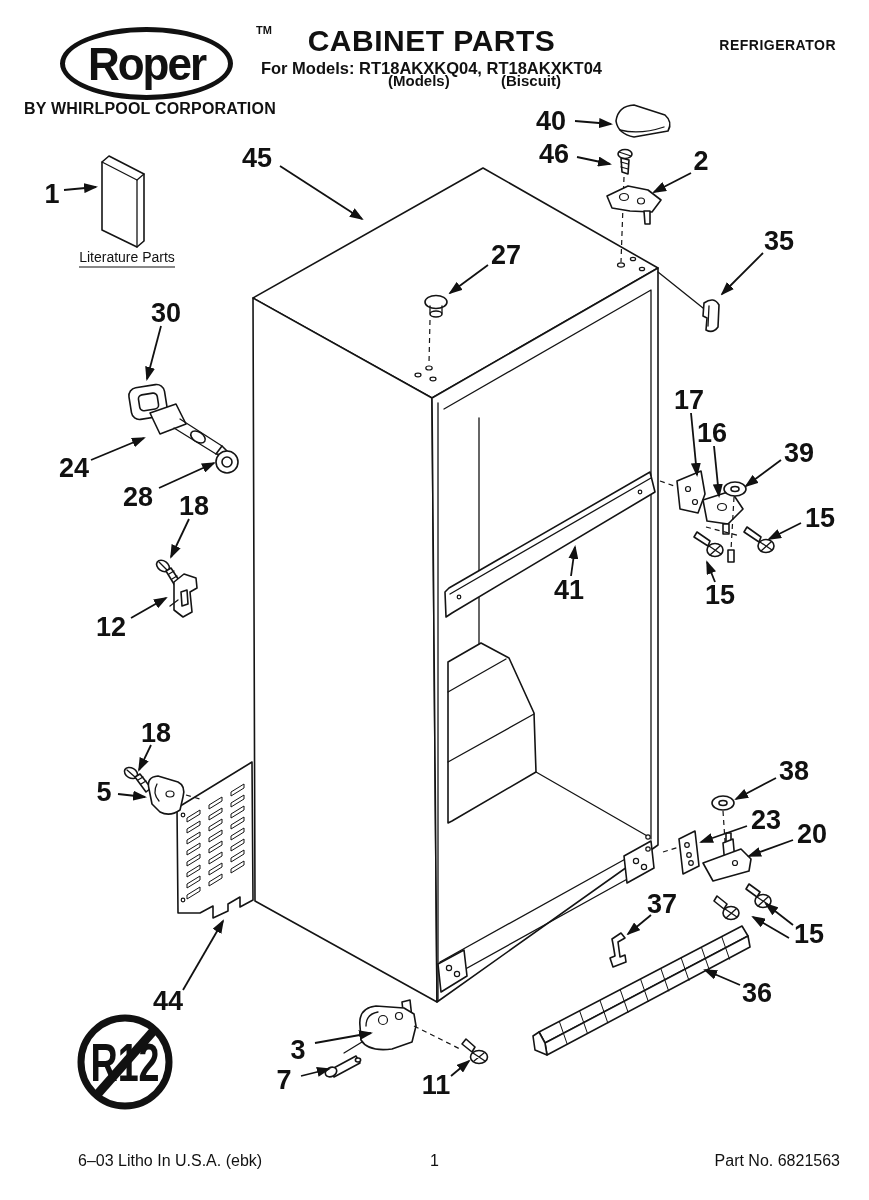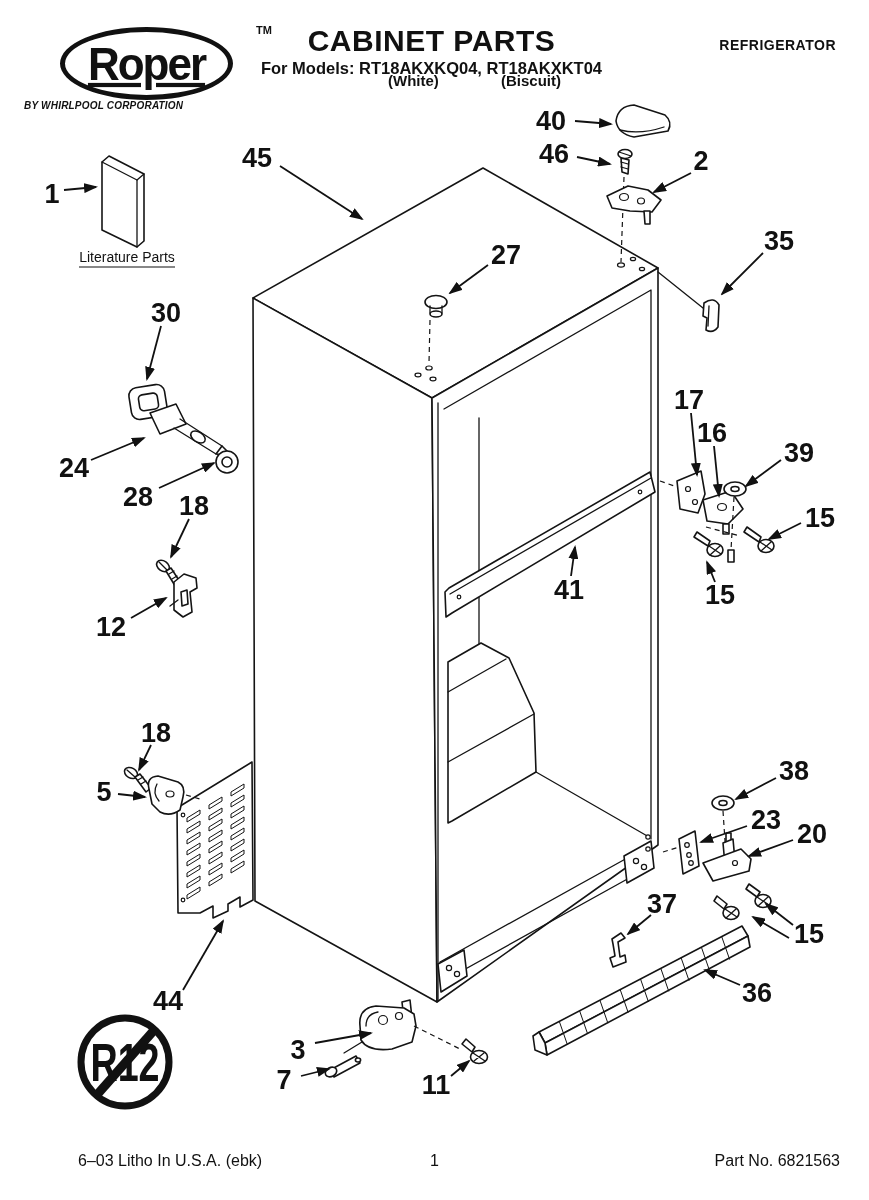--- a/index.html
+++ b/index.html
@@ -1,24 +1,24 @@
 <!DOCTYPE html>
 <html><head>
 <meta charset="utf-8">
 <style>
   html,body{margin:0;padding:0;background:#888;}
   .page{position:relative;width:869px;height:1200px;background:#fff;overflow:hidden;
         font-family:"Liberation Sans",sans-serif;color:#111;margin:0 auto;}
   
   .hdr{position:absolute;top:0;left:0;width:100%;height:130px;}
   .logo-oval{position:absolute;left:60px;top:27px;width:163px;height:63px;
-             border:5px solid #111;border-radius:50%;display:flex;align-items:center;justify-content:center;text-decoration:underline;}
+             border:5px solid #111;border-radius:50%;display:flex;align-items:center;justify-content:center;}
   .logo-text{font-size:44px;font-weight:bold;letter-spacing:-2px;transform:scaleY(1.05);}
   .tm{position:absolute;left:236px;top:24px;font-size:11px;font-weight:bold;margin-left:20px;}
-  .tagline{position:absolute;left:24px;top:100px;width:215px;font-size:10px;font-weight:bold;letter-spacing:.2px;white-space:nowrap;font-style:italic;}
+  .tagline{position:absolute;left:24px;top:100px;width:215px;font-size:16px;font-weight:bold;letter-spacing:.2px;white-space:nowrap;}
   .title-block{position:absolute;left:0;top:24px;width:869px;text-align:center;}
   .main-title{margin:0 0 0 -6px;font-size:30px;font-weight:bold;letter-spacing:.5px;}
   .models{margin-top:1px;margin-left:-6px;font-size:16.5px;font-weight:bold;}
   .color-l{position:absolute;left:388px;top:72px;font-size:15px;font-weight:bold;}
   .color-r{position:absolute;left:501px;top:72px;font-size:15px;font-weight:bold;}
   .doc-type{position:absolute;right:33px;top:37px;font-size:14px;font-weight:bold;letter-spacing:.5px;}
   
   .ftr{position:absolute;left:0;top:1152px;width:100%;font-size:16px;}
   .ftr-left{position:absolute;left:30px;margin-left:48px;}
   .ftr-center{position:absolute;left:0;width:100%;text-align:center;}
@@ -368,21 +368,21 @@
   <div class="hdr">
     <div class="logo-oval">
       <span class="logo-text">Roper</span>
     </div>
     <span class="tm">TM</span>
     <div class="tagline">BY WHIRLPOOL CORPORATION</div>
     <div class="title-block">
       <h1 class="main-title">CABINET PARTS</h1>
       <div class="models">For Models: RT18AKXKQ04, RT18AKXKT04</div>
     </div>
-    <span class="color-l">(White)</span>
+    <span class="color-l">(Models)</span>
     <span class="color-r">(Biscuit)</span>
     <div class="doc-type">REFRIGERATOR</div>
   </div>
 
   <div class="ftr">
     <span class="ftr-left">6–03 Litho In U.S.A. (ebk)</span>
     <span class="ftr-center">1</span>
     <span class="ftr-right">Part No. 6821563</span>
   </div>
 

